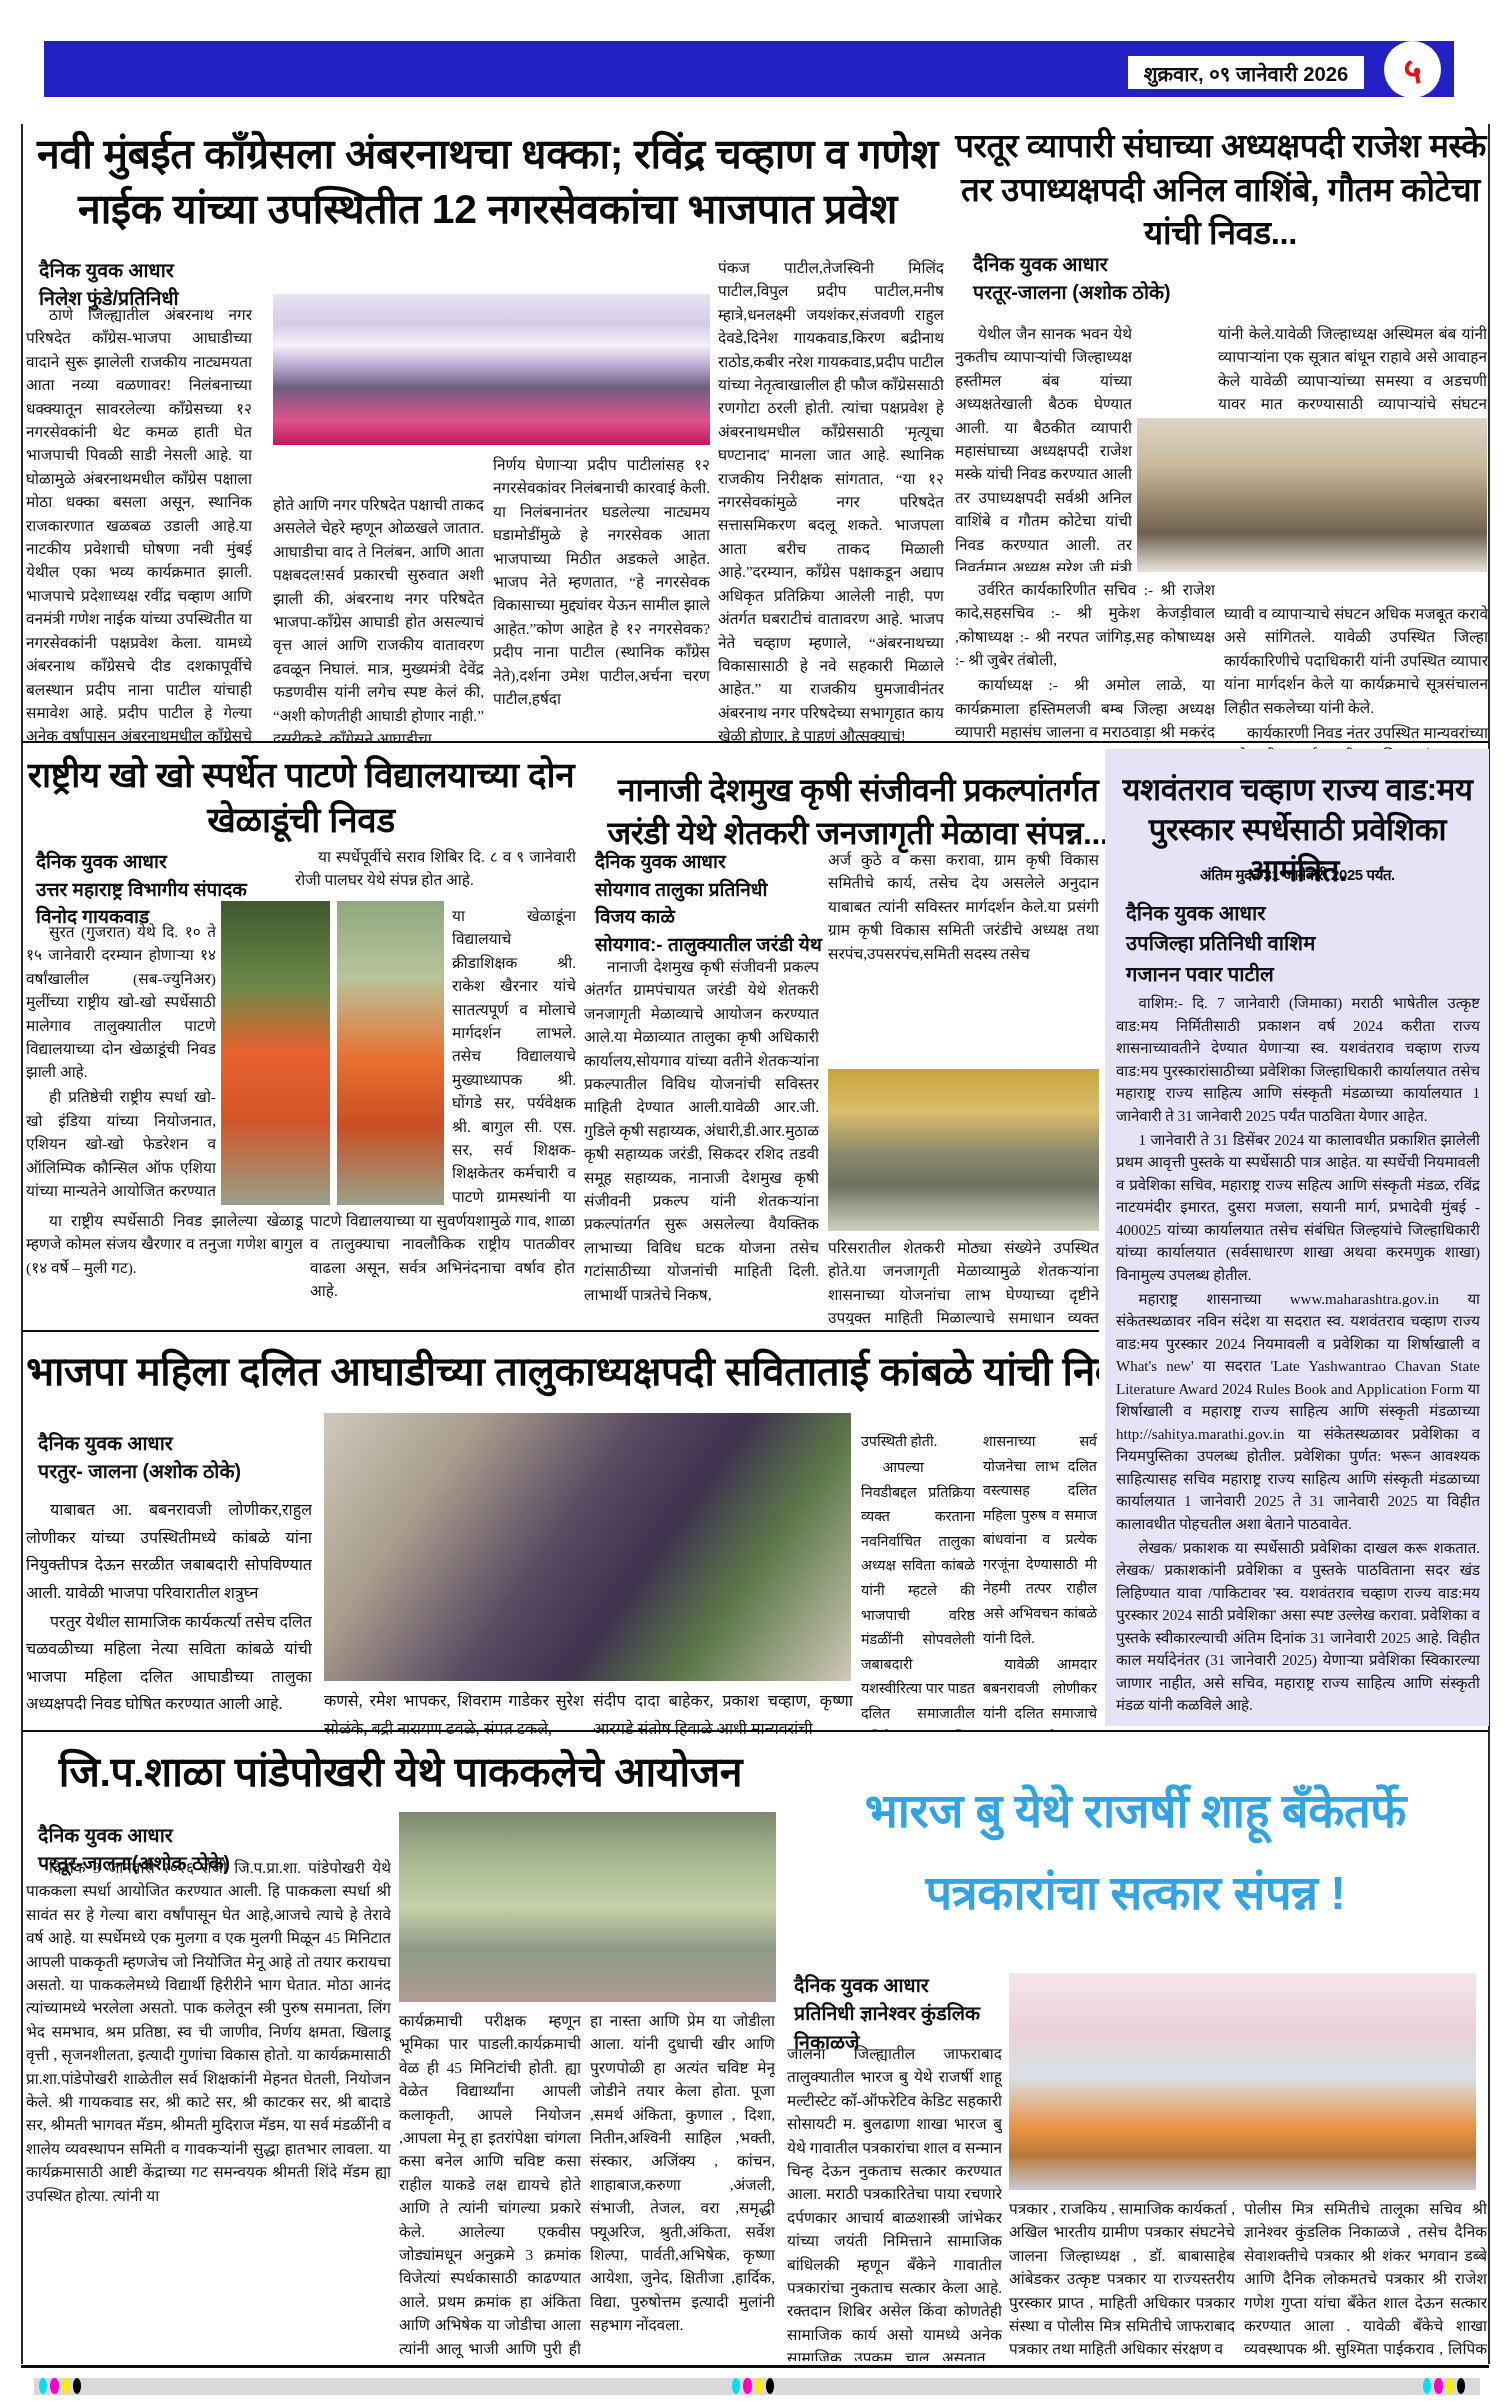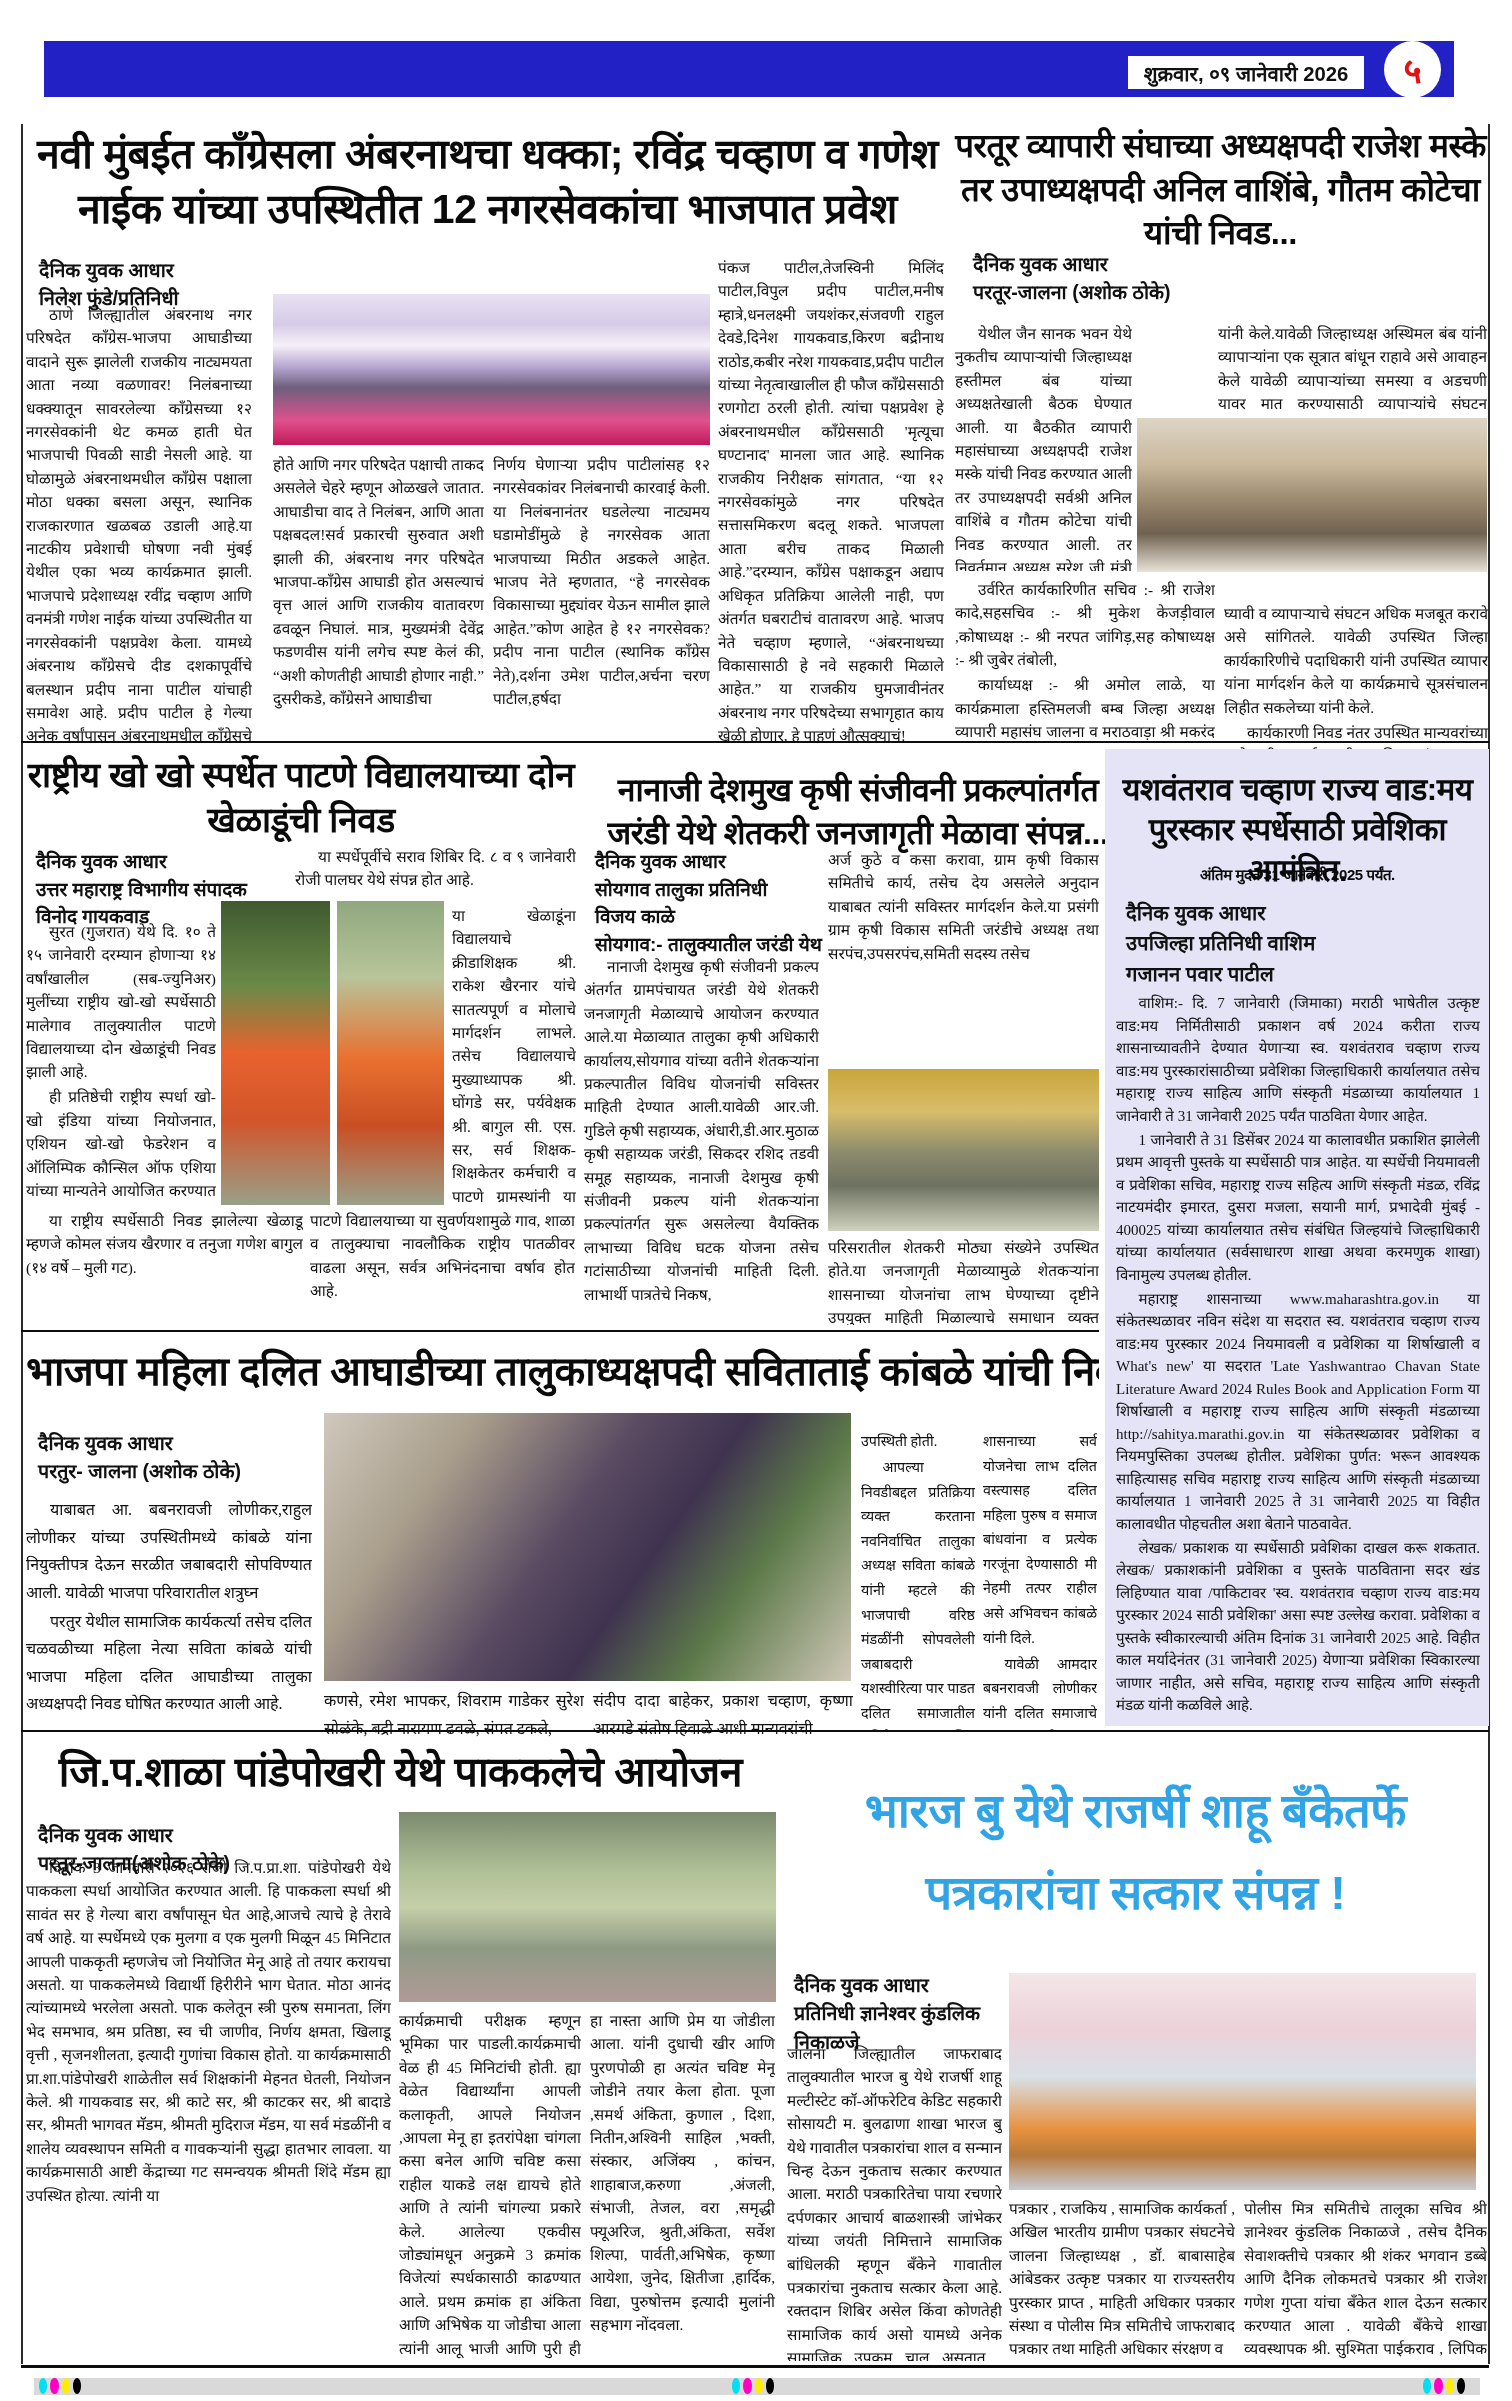--- a/index.html
+++ b/index.html
@@ -57,21 +57,21 @@
     <h1 class="abs hl" style="left:30px;top:127px;width:915px;height:130px;font-size:41px;line-height:1.35;margin:0;">नवी मुंबईत काँग्रेसला अंबरनाथचा धक्का;  रविंद्र  चव्हाण व गणेश नाईक यांच्या उपस्थितीत 12 नगरसेवकांचा भाजपात प्रवेश</h1>
     <div class="abs by" style="left:39px;top:256px;width:226px;">
       <div>दैनिक युवक आधार</div>
       <div>निलेश फुंडे/प्रतिनिधी</div>
     </div>
     <div class="abs bd" style="left:26px;top:303px;width:226px;height:439px;">
       <p>ठाणे जिल्ह्यातील अंबरनाथ नगर परिषदेत काँग्रेस-भाजपा आघाडीच्या वादाने सुरू झालेली राजकीय नाट्यमयता आता नव्या वळणावर! निलंबनाच्या धक्क्यातून सावरलेल्या काँग्रेसच्या १२ नगरसेवकांनी थेट कमळ हाती घेत भाजपाची पिवळी साडी नेसली आहे. या घोळामुळे अंबरनाथमधील काँग्रेस पक्षाला मोठा धक्का बसला असून, स्थानिक राजकारणात खळबळ उडाली आहे.या नाटकीय प्रवेशाची घोषणा नवी मुंबई येथील एका भव्य कार्यक्रमात झाली. भाजपाचे प्रदेशाध्यक्ष रवींद्र चव्हाण आणि वनमंत्री गणेश नाईक यांच्या उपस्थितीत या नगरसेवकांनी पक्षप्रवेश केला. यामध्ये अंबरनाथ काँग्रेसचे दीड दशकापूर्वीचे बलस्थान प्रदीप नाना पाटील यांचाही समावेश आहे. प्रदीप पाटील हे गेल्या अनेक वर्षांपासून अंबरनाथमधील काँग्रेसचे नेतृत्व करत</p>
     </div>
     <div class="abs photo" style="left:273px;top:294px;width:437px;height:151px;background:linear-gradient(180deg,#e8e2f2 0%,#d6cbe8 20%,#f5f0f8 34%,#b8a8d2 48%,#6e5f7e 62%,#e0518c 84%,#c2185b 100%);"></div>
     <div class="abs bd" style="left:273px;top:453px;width:211px;height:288px;">
-      <p style="text-indent:0;">होते आणि नगर परिषदेत पक्षाची ताकद असलेले चेहरे म्हणून ओळखले जातात. आघाडीचा वाद ते निलंबन, आणि आता पक्षबदल!सर्व प्रकारची सुरुवात अशी झाली की, अंबरनाथ नगर परिषदेत भाजपा-काँग्रेस आघाडी होत असल्याचं वृत्त आलं आणि राजकीय वातावरण ढवळून निघालं. मात्र, मुख्यमंत्री देवेंद्र फडणवीस यांनी लगेच स्पष्ट केलं की, “अशी कोणतीही आघाडी होणार नाही.” दुसरीकडे, काँग्रेसने आघाडीचा</p>
+      <p style="text-indent:0;margin-top:40px;">होते आणि नगर परिषदेत पक्षाची ताकद असलेले चेहरे म्हणून ओळखले जातात. आघाडीचा वाद ते निलंबन, आणि आता पक्षबदल!सर्व प्रकारची सुरुवात अशी झाली की, अंबरनाथ नगर परिषदेत भाजपा-काँग्रेस आघाडी होत असल्याचं वृत्त आलं आणि राजकीय वातावरण ढवळून निघालं. मात्र, मुख्यमंत्री देवेंद्र फडणवीस यांनी लगेच स्पष्ट केलं की, “अशी कोणतीही आघाडी होणार नाही.” दुसरीकडे, काँग्रेसने आघाडीचा</p>
     </div>
     <div class="abs bd" style="left:493px;top:453px;width:217px;height:288px;">
       <p style="text-indent:0;">निर्णय घेणाऱ्या प्रदीप पाटीलांसह १२ नगरसेवकांवर निलंबनाची कारवाई केली. या निलंबनानंतर घडलेल्या नाट्यमय घडामोडींमुळे हे नगरसेवक आता भाजपाच्या मिठीत अडकले आहेत. भाजप नेते म्हणतात, “हे नगरसेवक विकासाच्या मुद्द्यांवर येऊन सामील झाले आहेत.”कोण आहेत हे १२ नगरसेवक?प्रदीप नाना पाटील (स्थानिक काँग्रेस नेते),दर्शना उमेश पाटील,अर्चना चरण पाटील,हर्षदा</p>
     </div>
     <div class="abs bd" style="left:718px;top:256px;width:226px;height:486px;">
       <p style="text-indent:0;">पंकज पाटील,तेजस्विनी मिलिंद पाटील,विपुल प्रदीप पाटील,मनीष म्हात्रे,धनलक्ष्मी जयशंकर,संजवणी राहुल देवडे,दिनेश गायकवाड,किरण बद्रीनाथ राठोड,कबीर नरेश गायकवाड,प्रदीप पाटील यांच्या नेतृत्वाखालील ही फौज काँग्रेससाठी रणगोटा ठरली होती. त्यांचा पक्षप्रवेश हे अंबरनाथमधील काँग्रेससाठी 'मृत्यूचा घण्टानाद' मानला जात आहे. स्थानिक राजकीय निरीक्षक सांगतात, “या १२ नगरसेवकांमुळे नगर परिषदेत सत्तासमिकरण बदलू शकते. भाजपला आता बरीच ताकद मिळाली आहे.”दरम्यान, काँग्रेस पक्षाकडून अद्याप अधिकृत प्रतिक्रिया आलेली नाही, पण अंतर्गत घबराटीचं वातावरण आहे. भाजप नेते चव्हाण म्हणाले, “अंबरनाथच्या विकासासाठी हे नवे सहकारी मिळाले आहेत.” या राजकीय घुमजावीनंतर अंबरनाथ नगर परिषदेच्या सभागृहात काय खेळी होणार, हे पाहणं औत्सुक्याचं!</p>
     </div>
   </section>
 
   <section>

